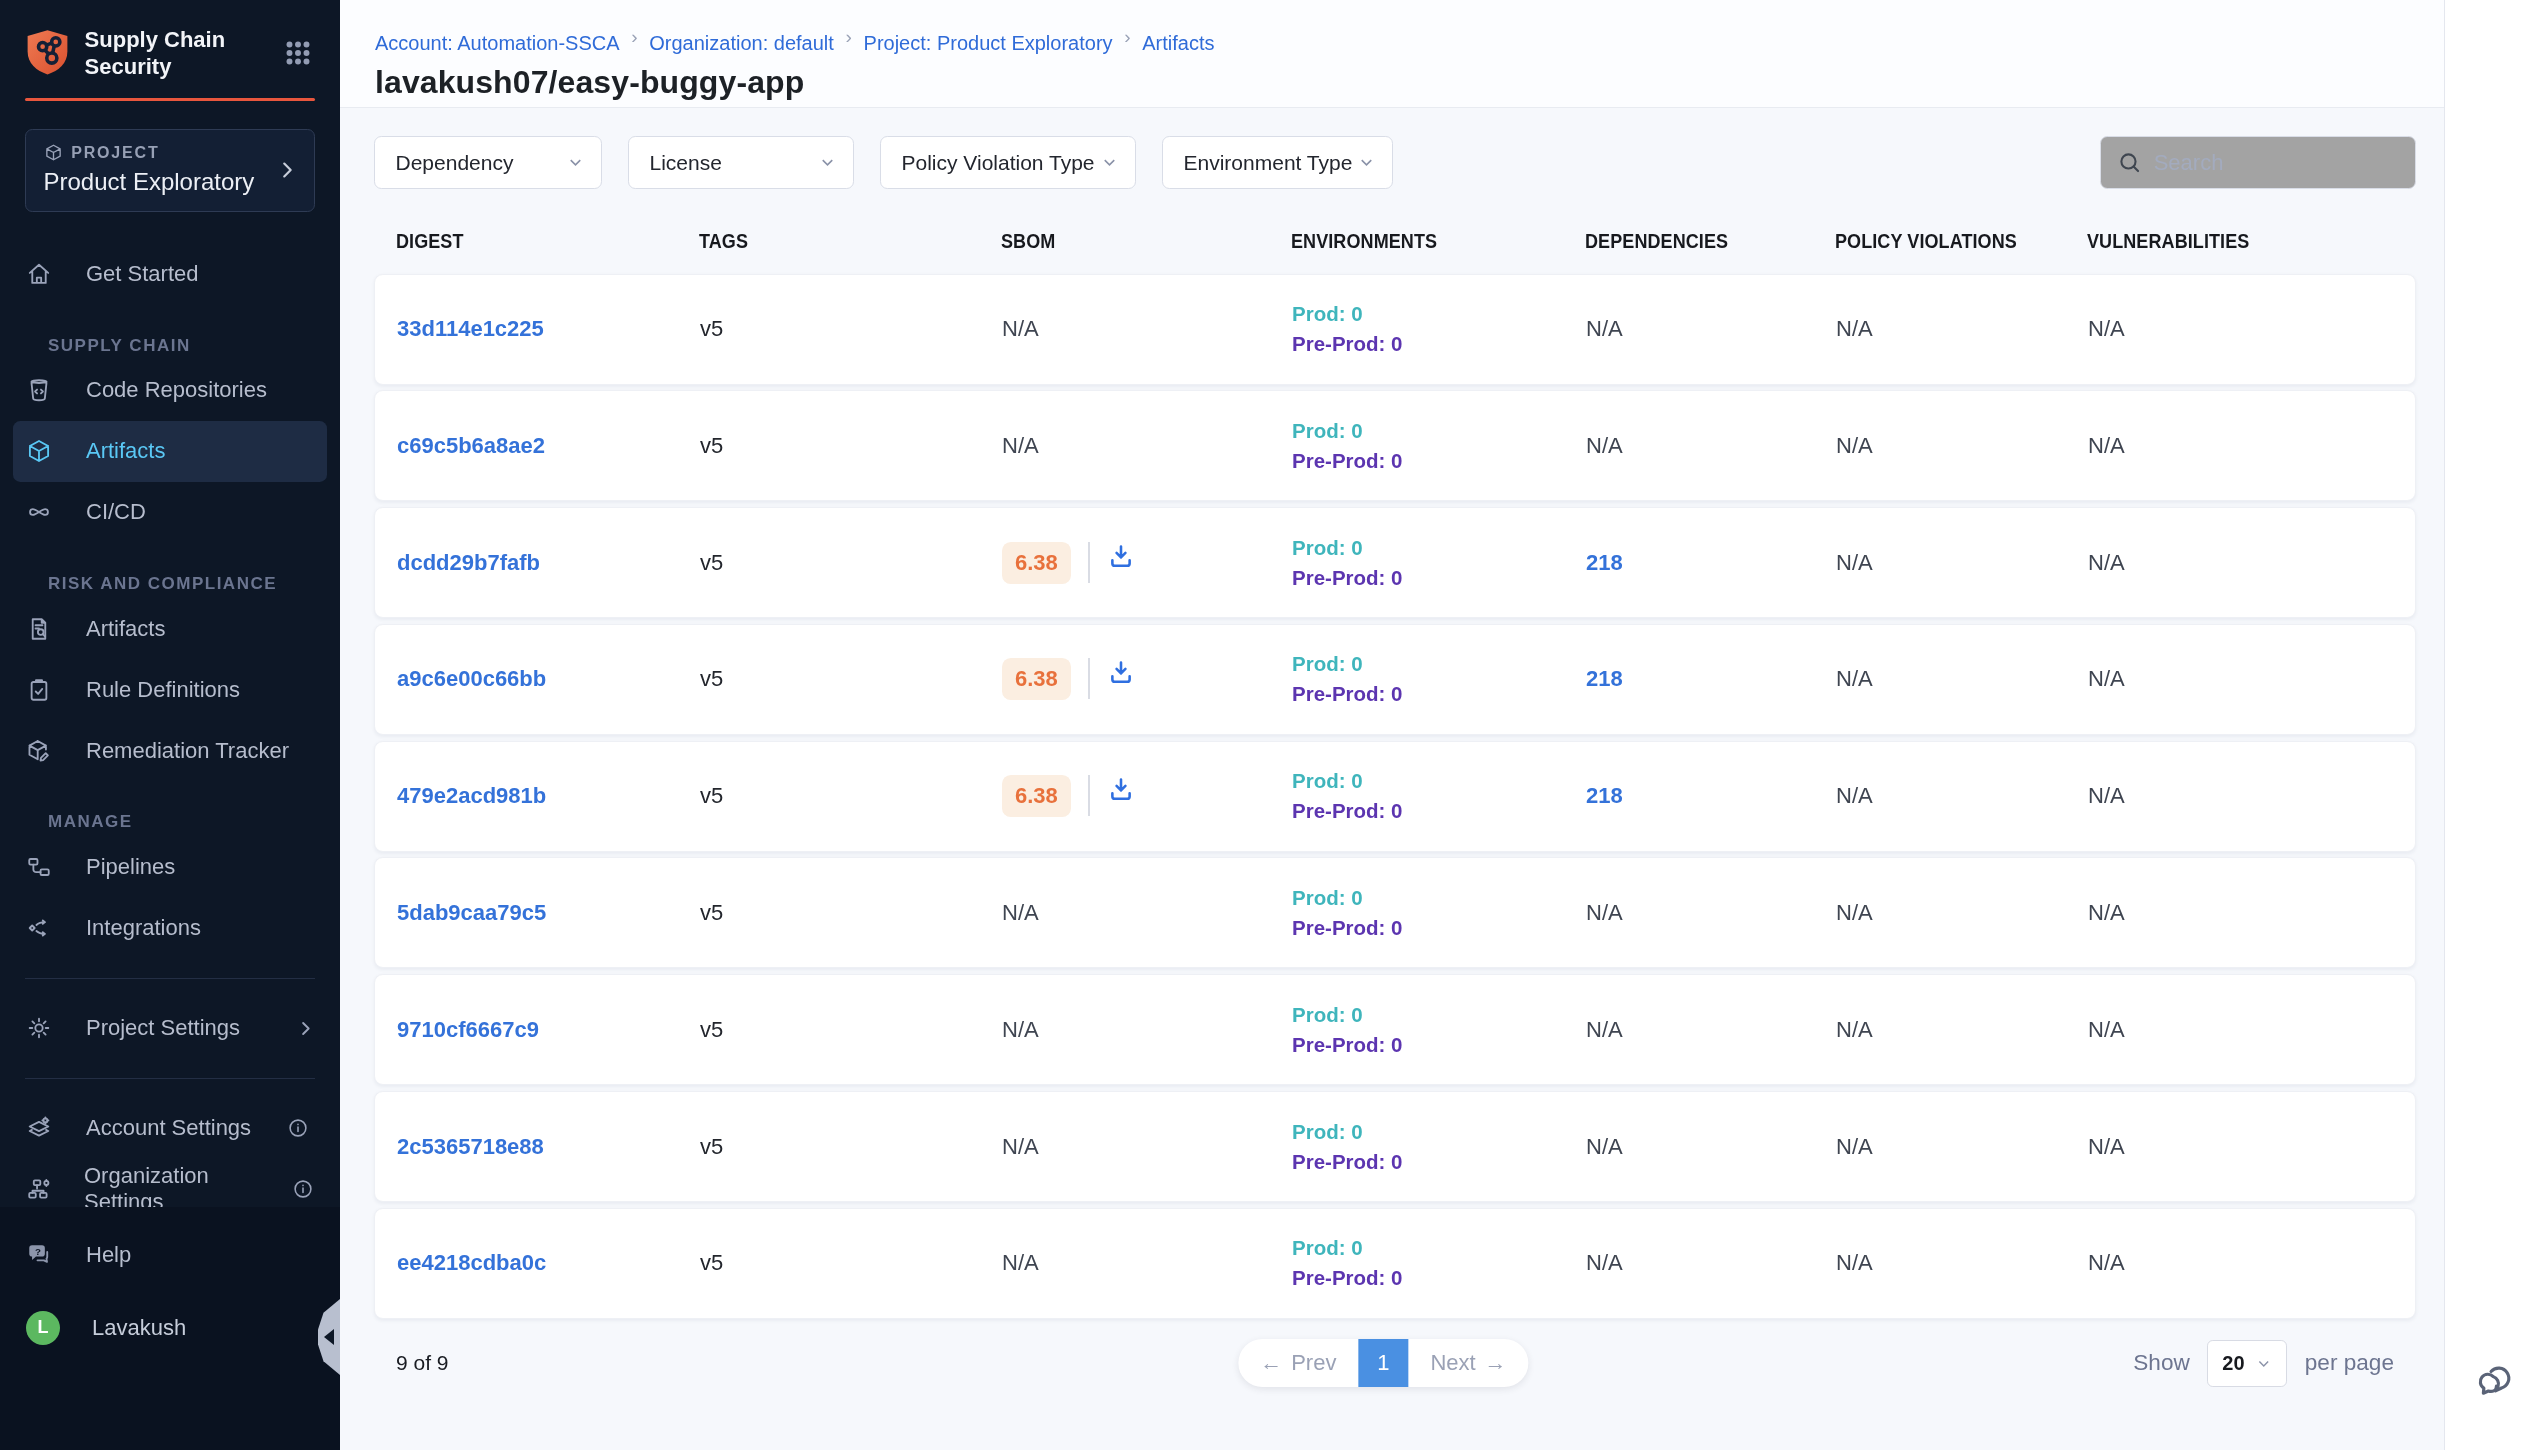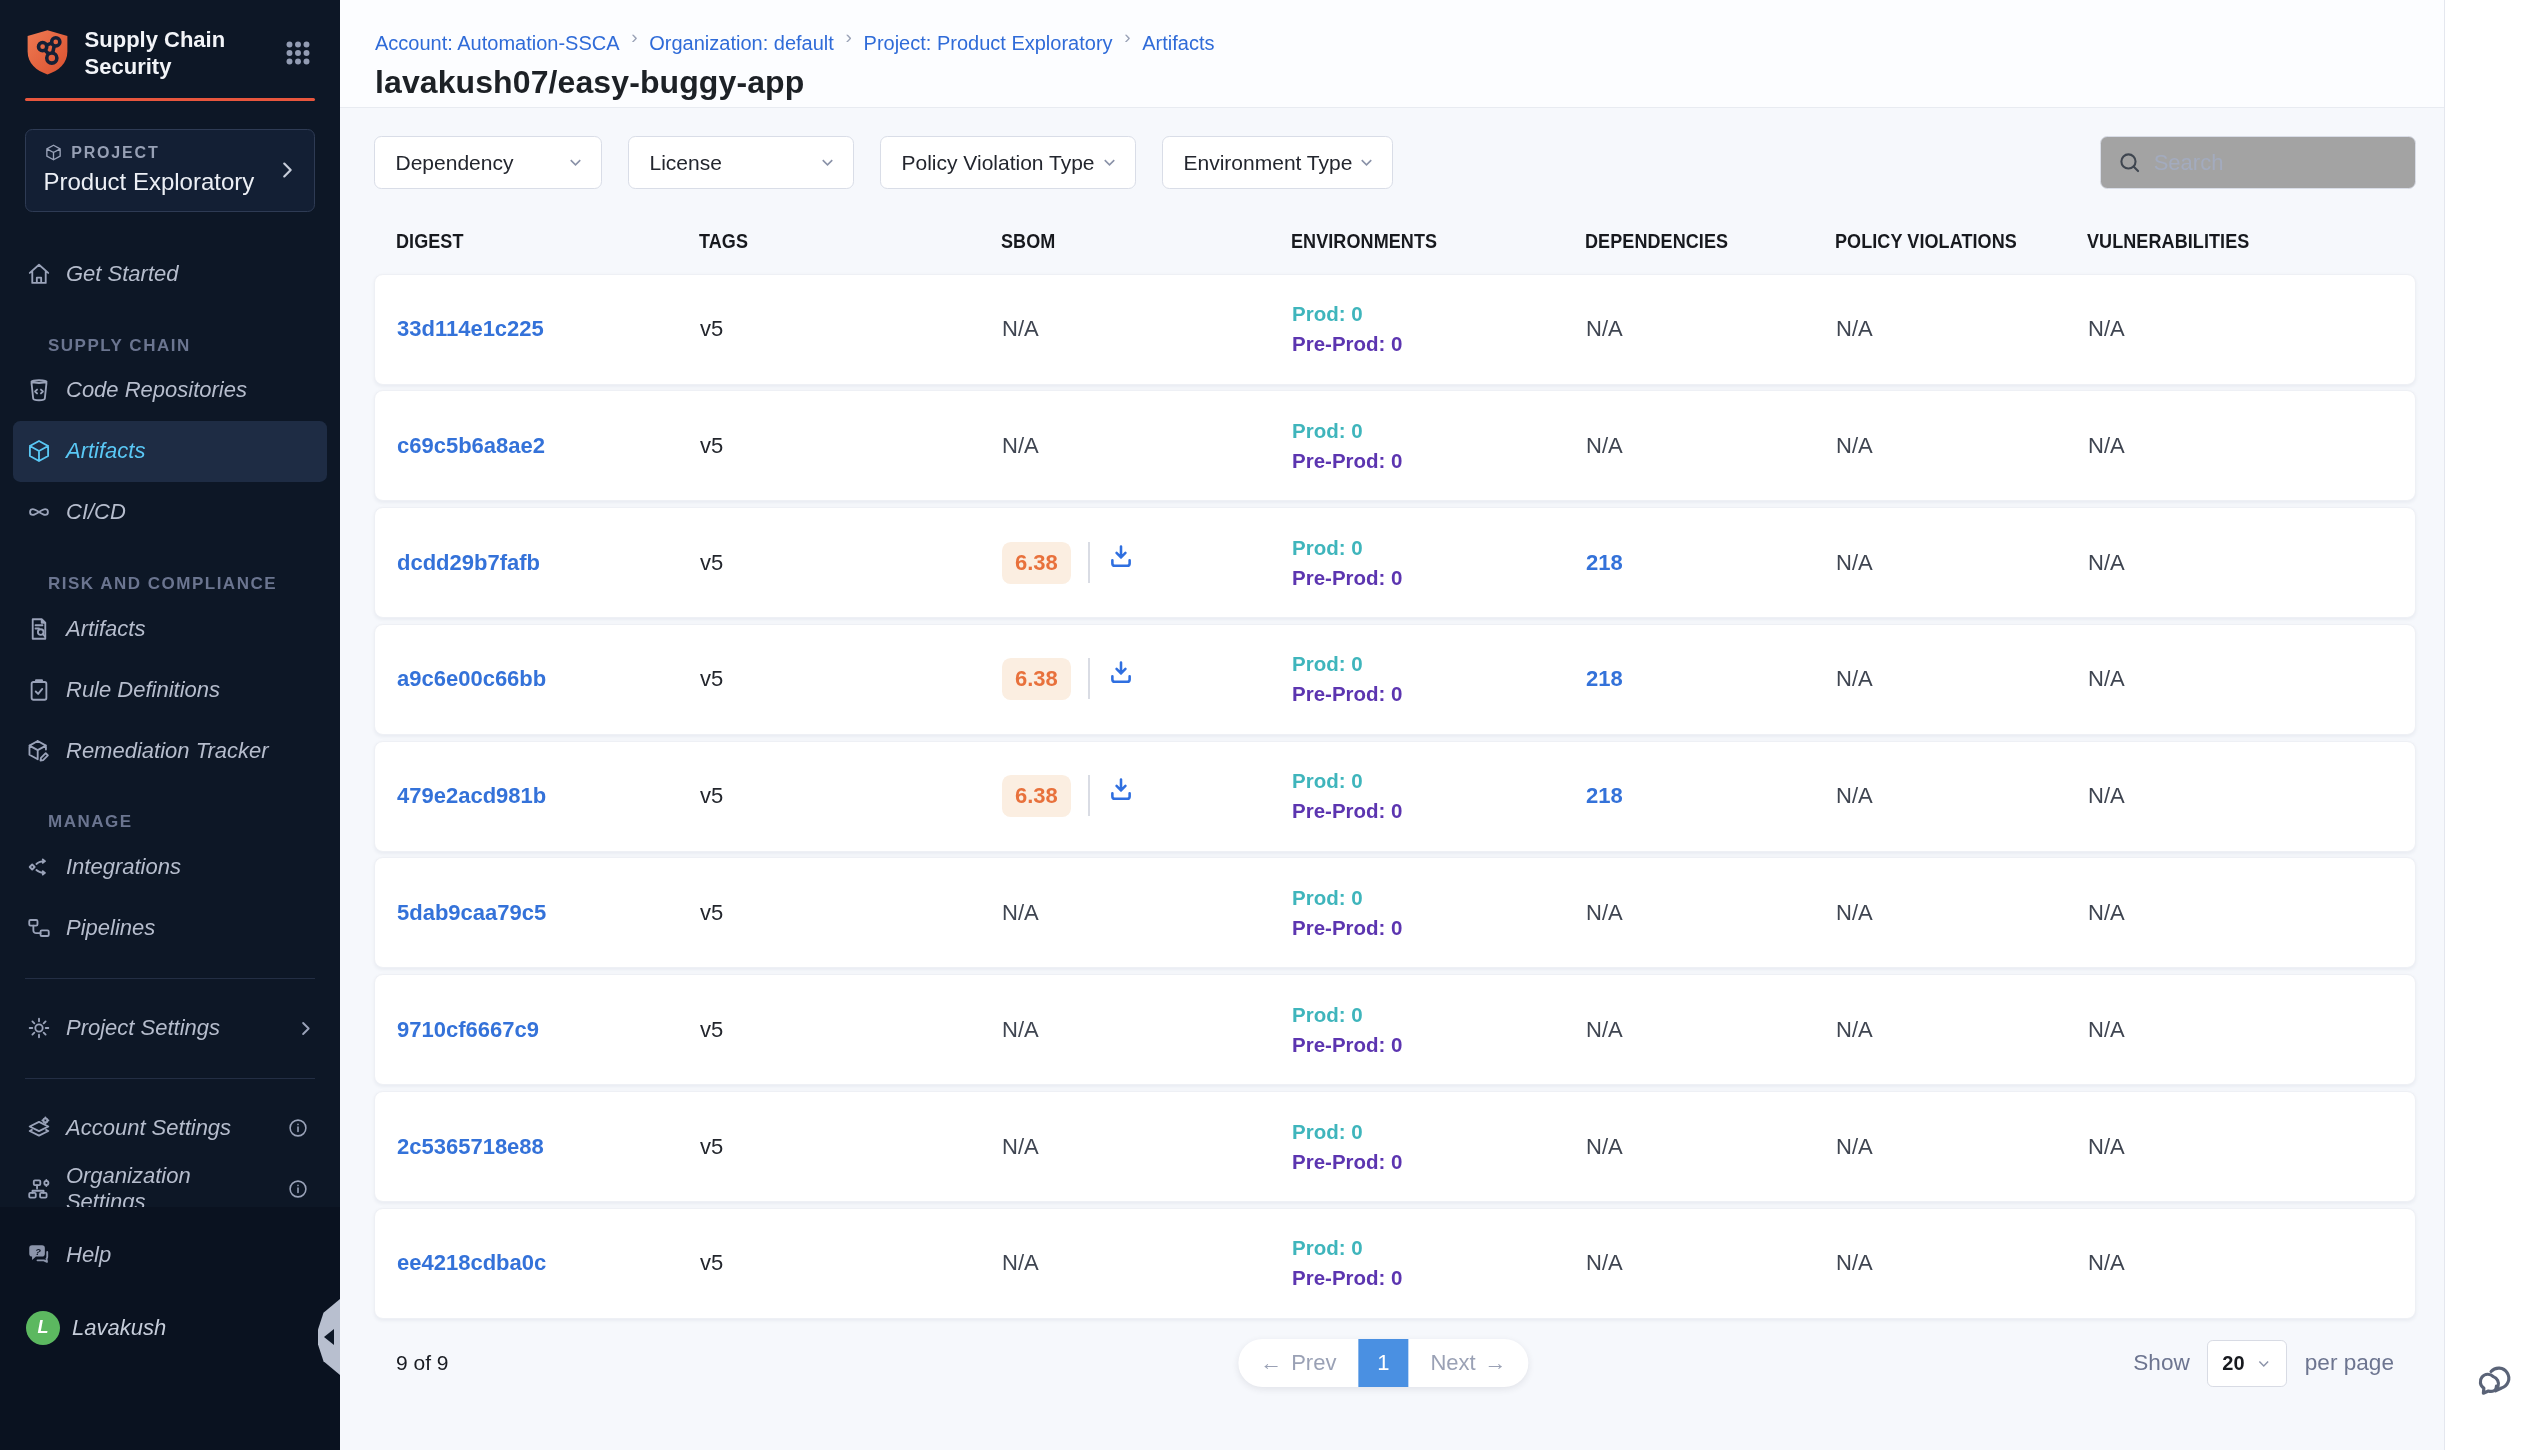--- a/index.html
+++ b/index.html
@@ -17,21 +17,21 @@
   .brand-bar { height:3.7px; background:#E8563D; margin:17.5px 25px 0 25px; border-radius:1.5px; }
   .project-card { margin:28px 25px 0 25px; background:#131F34; border:1.5px solid #2E3B54; border-radius:7.3px; padding:13px 16px 14.6px 17.5px; display:flex; align-items:center; cursor:pointer; }
   .project-main { flex:1; }
   .project-label-row { display:flex; align-items:center; gap:8.8px; }
   .project-label { color:#97A0B5; font-size:16px; font-weight:600; letter-spacing:1.8px; }
   .project-name { margin-top:5.8px; color:#ECEFF5; font-size:24px; }
   .chev { color:#C7CDDA; }
   .chev svg { fill:none; stroke:currentColor; stroke-width:2.4; stroke-linecap:round; stroke-linejoin:round; }
 
   .nav { margin-top:32px; }
-  .nav-item { display:flex; align-items:center; gap:12px; height:61px; margin:0 13px; padding:0 11.7px 0 13px; border-radius:7.3px; cursor:pointer; color:#B6BDCD; font-size:22px;font-style:italic; }
+  .nav-item { display:flex; align-items:center; gap:32px; height:61px; margin:0 13px; padding:0 11.7px 0 13px; border-radius:7.3px; cursor:pointer; color:#B6BDCD; font-size:22px; }
   .nav-item .ic { width:28px; }
   .nav-item.active { background:#1E2C44; color:#5AC8F5; }
   .nav-item.active .ic { color:#5AC8F5; }
   .section-label { margin:31px 0 4.4px 48px; color:#6B7590; font-size:17px; font-weight:600; letter-spacing:1.5px; }
   .side-divider { border-top:1.5px solid #232E44; margin:19px 25px; }
   .right-slot { margin-left:auto; color:#9AA3B9; }
   .side-footer { position:absolute; left:0; bottom:0; width:100%; height:244px; background:#0A1220; padding-top:17.5px; }
   .avatar { width:34px; height:34px; border-radius:50%; background:#5CB860; color:#fff; font-size:18px; font-weight:bold; display:flex; align-items:center; justify-content:center; }
   .help-ic { color:#8C95AB; }
   .collapse-tab { position:absolute; right:0; top:1299px; width:22px; height:76px; background:#B8BFCF; clip-path:polygon(100% 0, 25% 18%, 0 40%, 0 60%, 25% 82%, 100% 100%); cursor:pointer; }
@@ -210,34 +210,34 @@
             <path d="m13.8 18.4 4.4-4.4 2 2-4.4 4.4-2.4.4Z"></path>
           </svg>
         </span>
       <span>Remediation Tracker</span>
     </div>
 
     <div class="section-label">MANAGE</div>
     <div class="nav-item">
       <span class="ic">
           <svg width="26" height="26" viewBox="0 0 24 24">
-            <path d="M3.4 12l2.3-2.3L8 12l-2.3 2.3ZM9.6 9.2c2.5-2.4 5-2.6 7.9-2.6m0 0-2-1.6m2 1.6-2 1.6M9.6 14.8c2.5 2.4 5 2.6 7.9 2.6m0 0-2 1.6m2-1.6-2-1.6"></path>
-          </svg>
-        </span>
-      <span>Integrations</span>
-    </div>
-    <div class="nav-item">
-      <span class="ic">
-          <svg width="26" height="26" viewBox="0 0 24 24">
             <rect x="3" y="4.6" width="7.6" height="5.2" rx="1.2"></rect>
             <rect x="13.4" y="14.2" width="7.6" height="5.2" rx="1.2"></rect>
             <path d="M6.8 9.8v4.4a2.6 2.6 0 0 0 2.6 2.6h4"></path>
           </svg>
         </span>
       <span>Pipelines</span>
+    </div>
+    <div class="nav-item">
+      <span class="ic">
+          <svg width="26" height="26" viewBox="0 0 24 24">
+            <path d="M3.4 12l2.3-2.3L8 12l-2.3 2.3ZM9.6 9.2c2.5-2.4 5-2.6 7.9-2.6m0 0-2-1.6m2 1.6-2 1.6M9.6 14.8c2.5 2.4 5 2.6 7.9 2.6m0 0-2 1.6m2-1.6-2-1.6"></path>
+          </svg>
+        </span>
+      <span>Integrations</span>
     </div>
 
     <div class="side-divider"></div>
     <div class="nav-item">
       <span class="ic">
           <svg width="26" height="26" viewBox="0 0 24 24">
             <circle cx="12" cy="12" r="3.4"></circle>
             <path d="M12 3.4v2.4M12 18.2v2.4M3.4 12h2.4M18.2 12h2.4M5.9 5.9l1.8 1.8M16.3 16.3l1.8 1.8M18.1 5.9l-1.8 1.8M7.7 16.3l-1.8 1.8"></path>
           </svg>
         </span>

